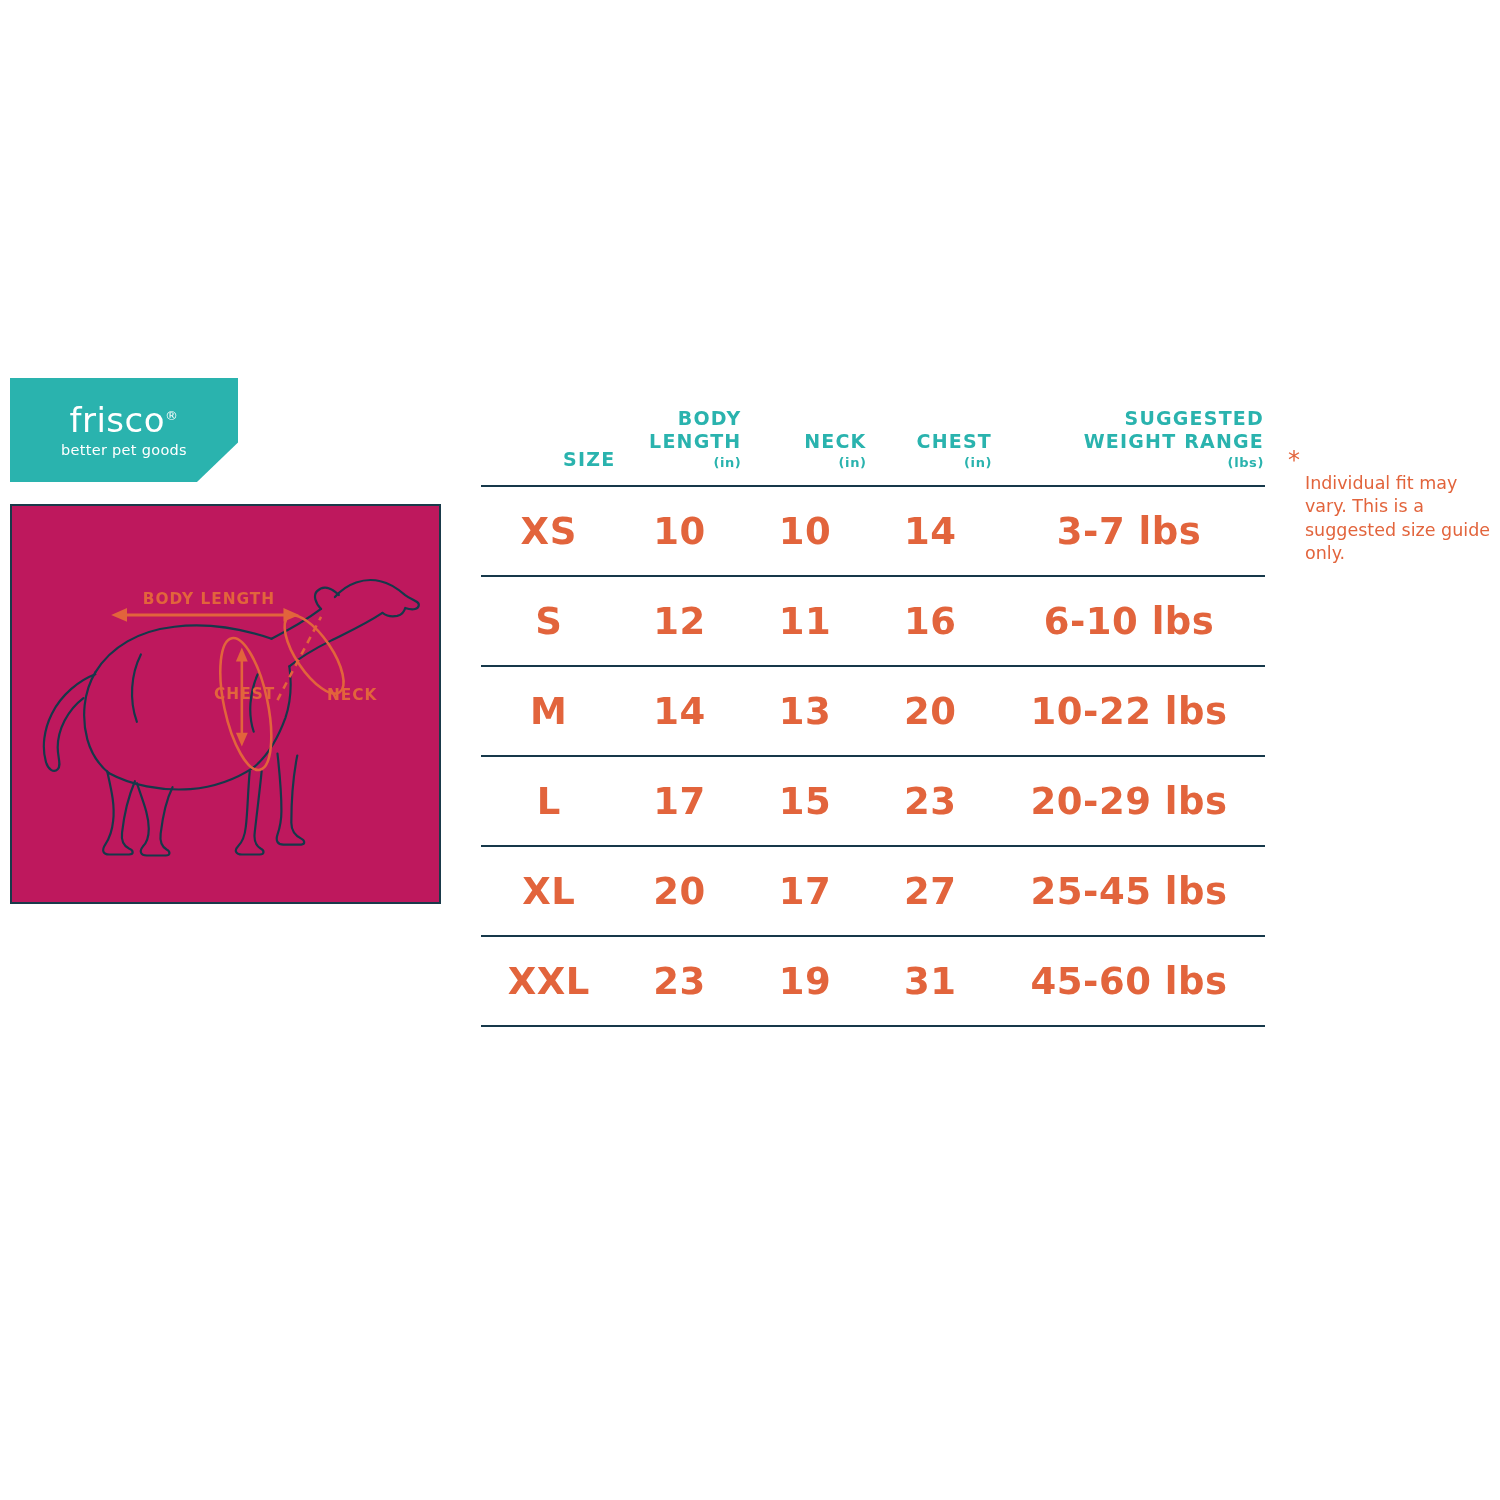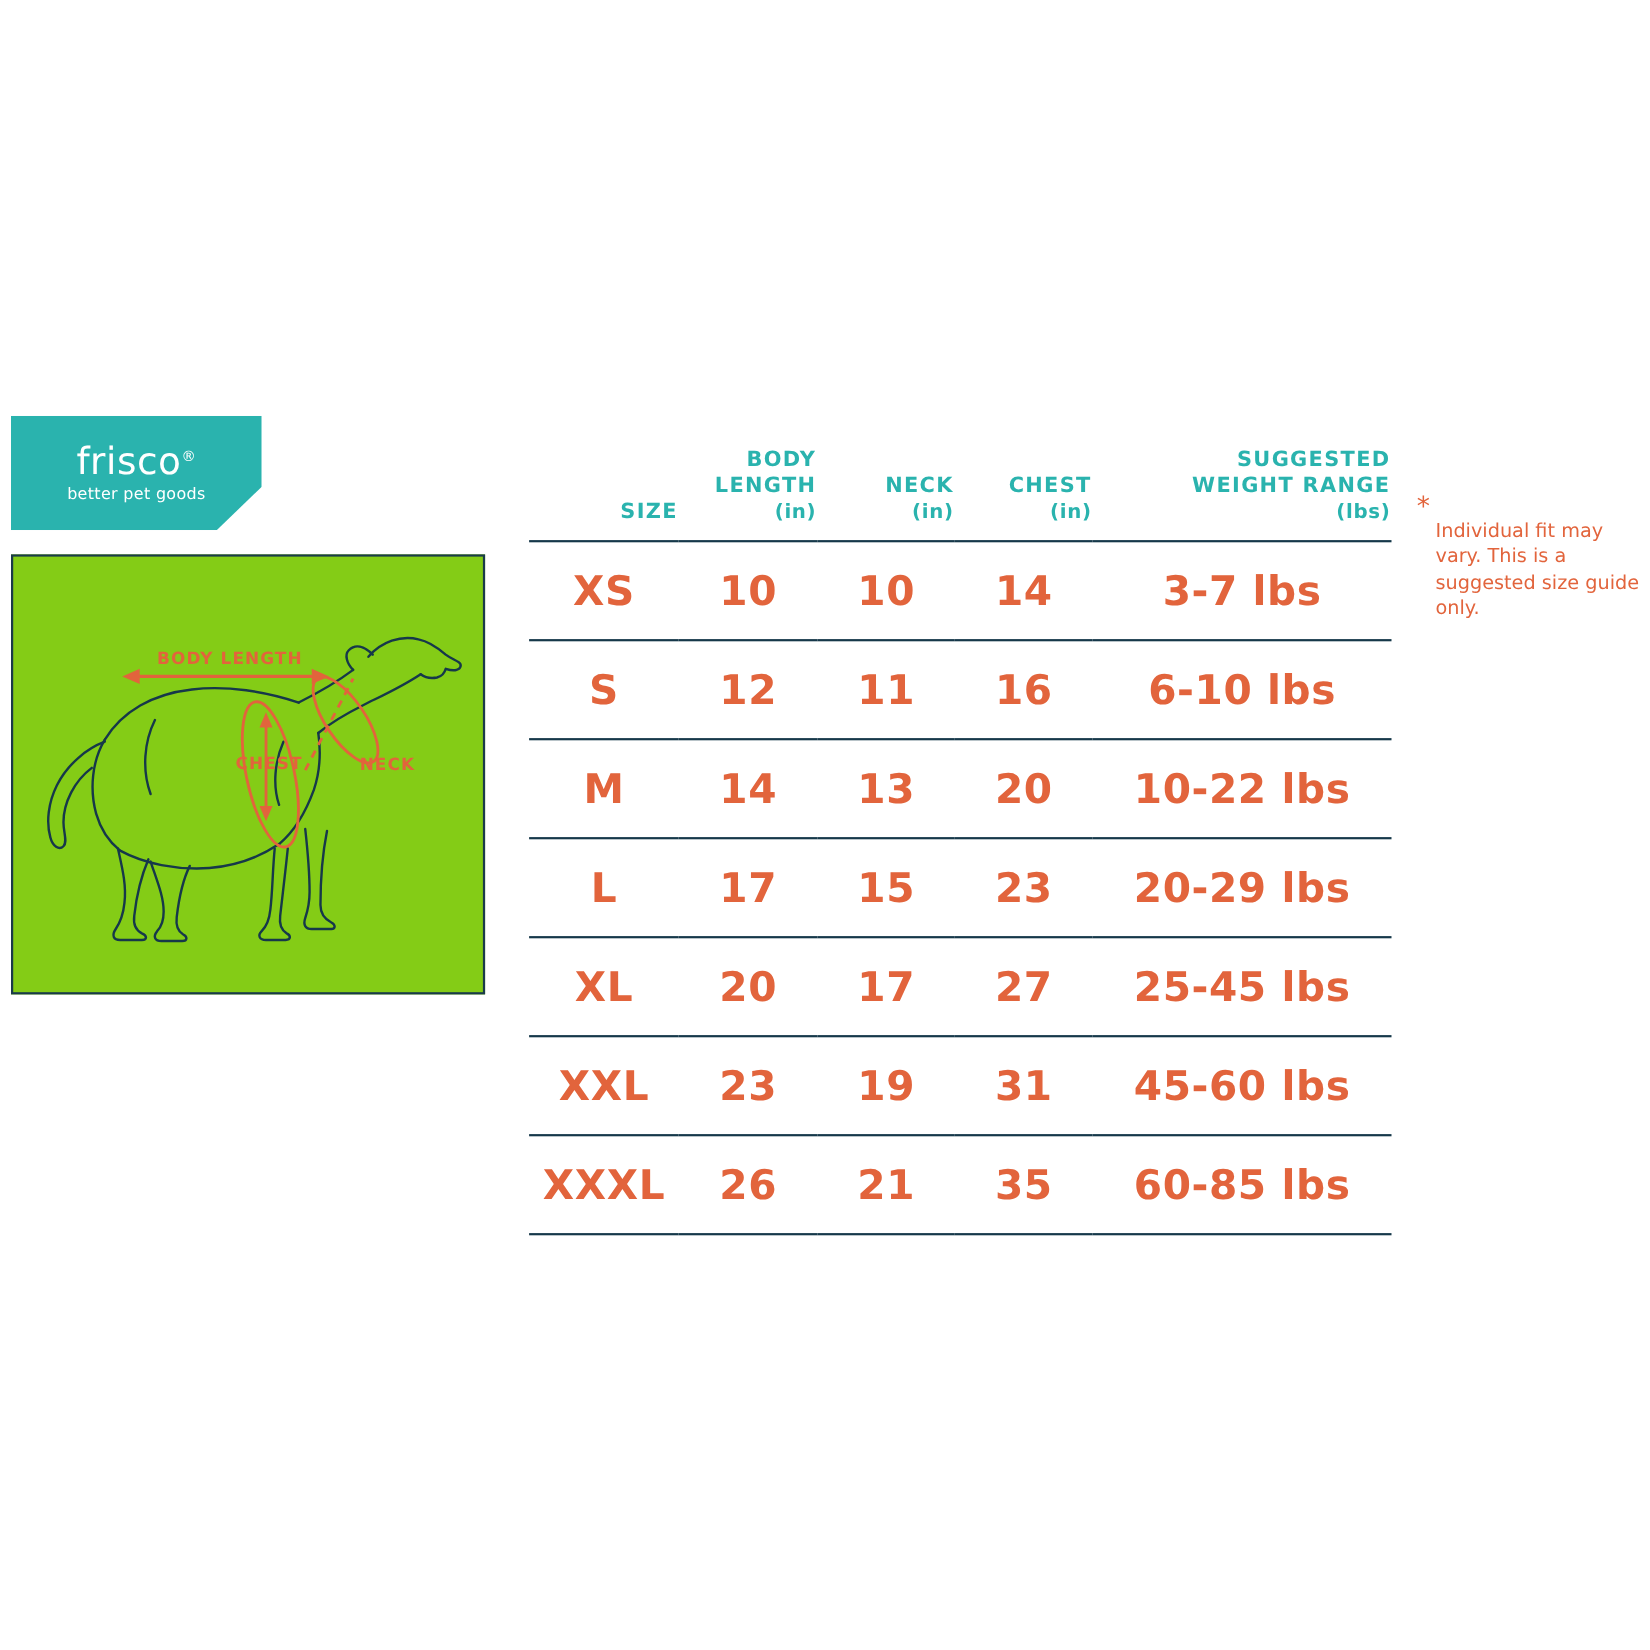--- a/index.html
+++ b/index.html
@@ -75,21 +75,21 @@
 
   
   .diagram-box {
     position: absolute;
     left: 10px;
     top: 504px;
     width: 431px;
     height: 400px;
     border: 2px solid #1a3a4a;
     box-sizing: border-box;
-    background: #84cc16;
+    background: #be185d;
   }
   .diagram-box svg { display:block; width: 100%; height: 100%; }
 
   .diag-label {
     font-family: "DejaVu Sans", sans-serif;
     font-weight: bold;
     fill: #e2643c;
     letter-spacing: 1px;
   }
 
@@ -110,21 +110,21 @@
     font-weight: bold;
     font-size: 19px;
     letter-spacing: 1.2px;
     line-height: 1.22;
     padding-bottom: 14px;
     vertical-align: bottom;
     text-align: right;
   }
   .size-table th .unit {
     display: block;
-    font-size: 18px;
+    font-size: 13px;
     letter-spacing: 0.6px;
     font-weight: bold;
     padding-top: 2px;
   }
   .size-table td {
     font-family: "DejaVu Sans", sans-serif;
     color: #e2643c;
     font-weight: bold;
     font-size: 37px;
     text-align: center;
@@ -295,27 +295,20 @@
           <td>27</td>
           <td>25-45 lbs</td>
         </tr>
         <tr>
           <td>XXL</td>
           <td>23</td>
           <td>19</td>
           <td>31</td>
           <td>45-60 lbs</td>
         </tr>
-        <tr>
-          <td>XXXL</td>
-          <td>26</td>
-          <td>21</td>
-          <td>35</td>
-          <td>60-85 lbs</td>
-        </tr>
       </tbody>
     </table>
   </div>
 
   <div class="note">
     <span class="star">*</span>
     <p class="p2">Individual fit may vary. This is a suggested size guide only.</p>
   </div>
 
 </div>

